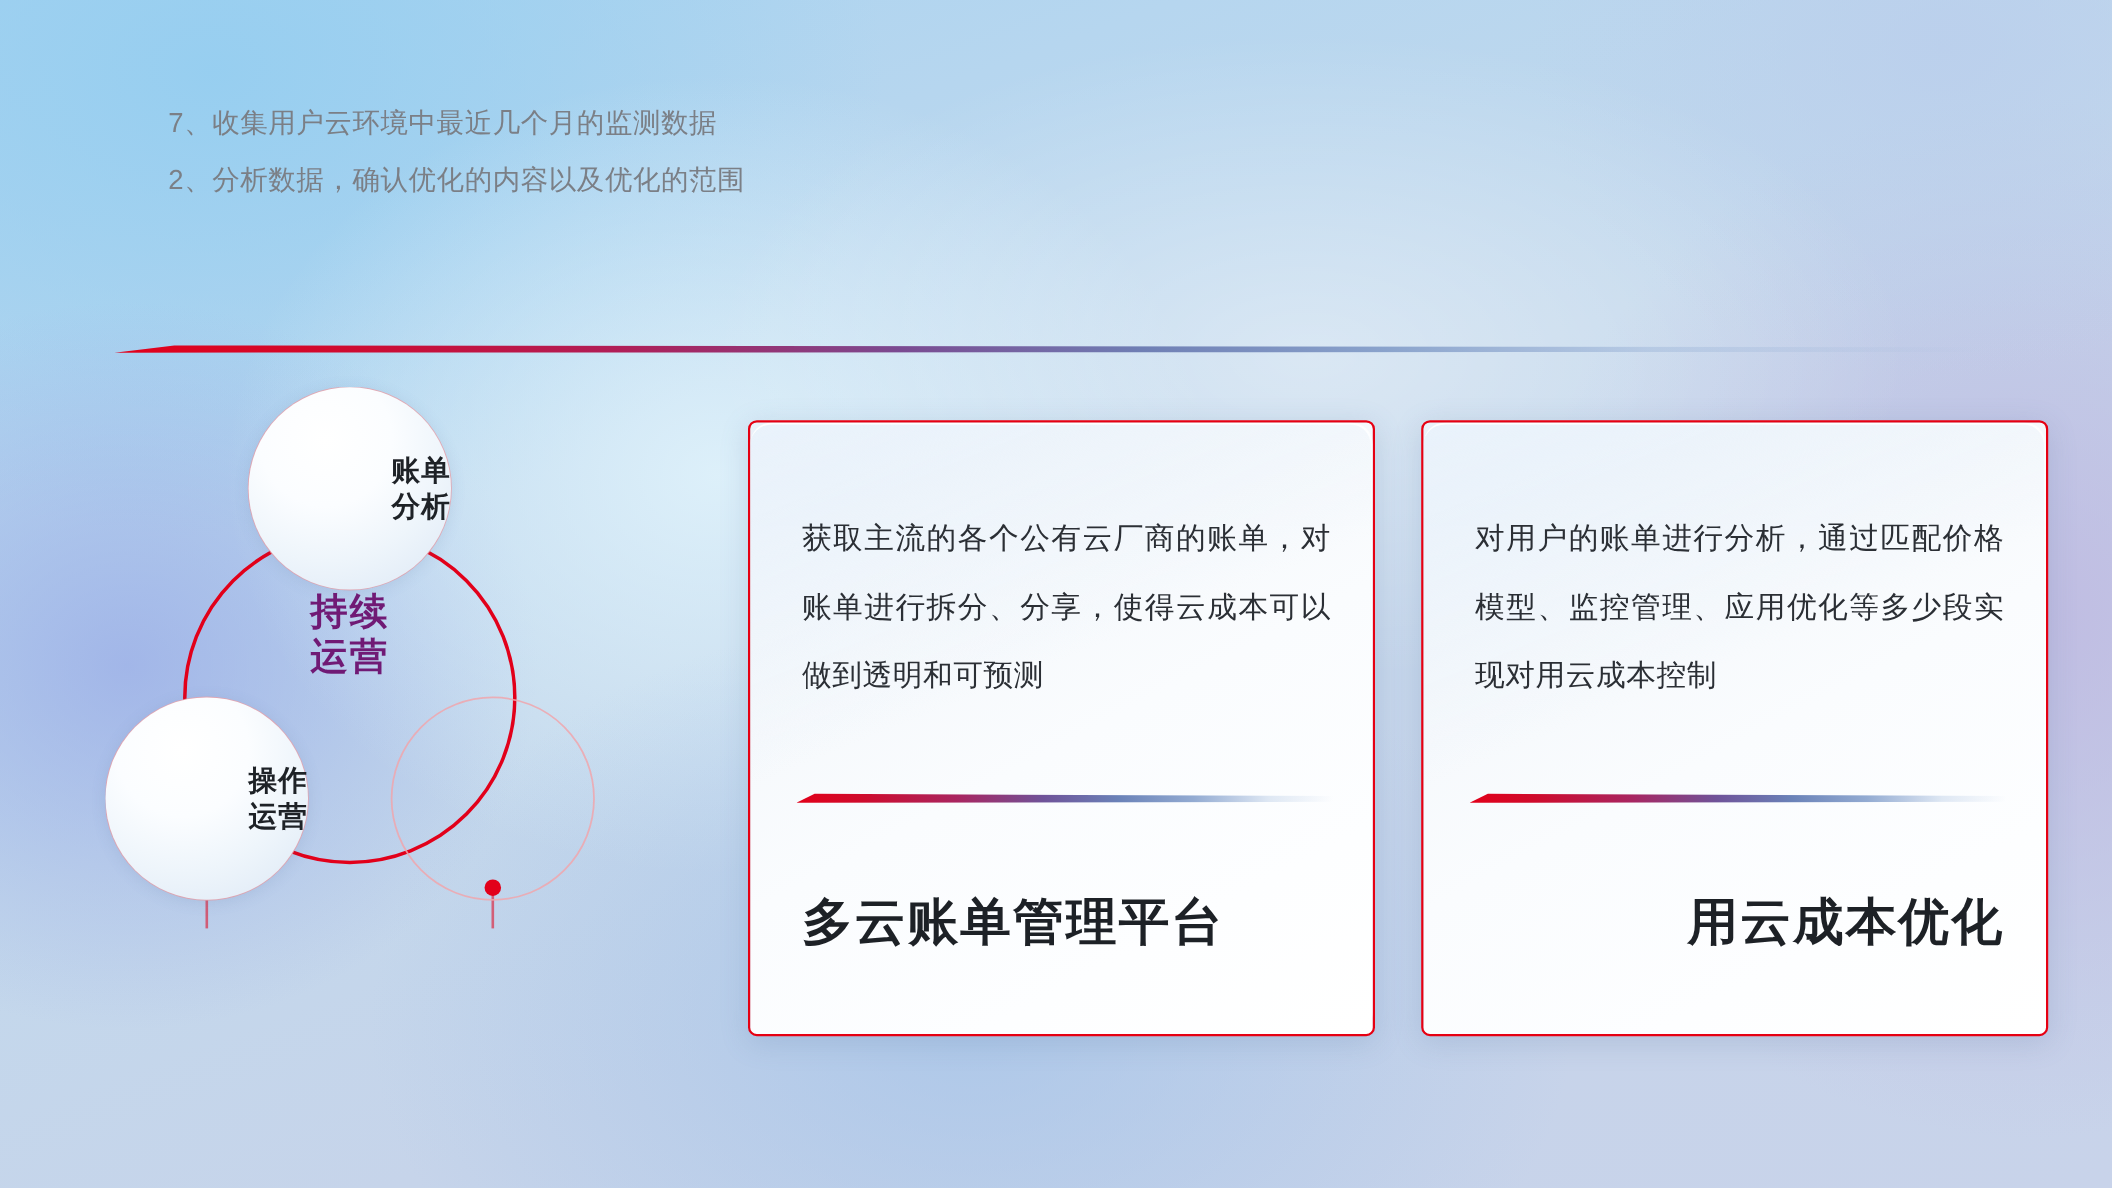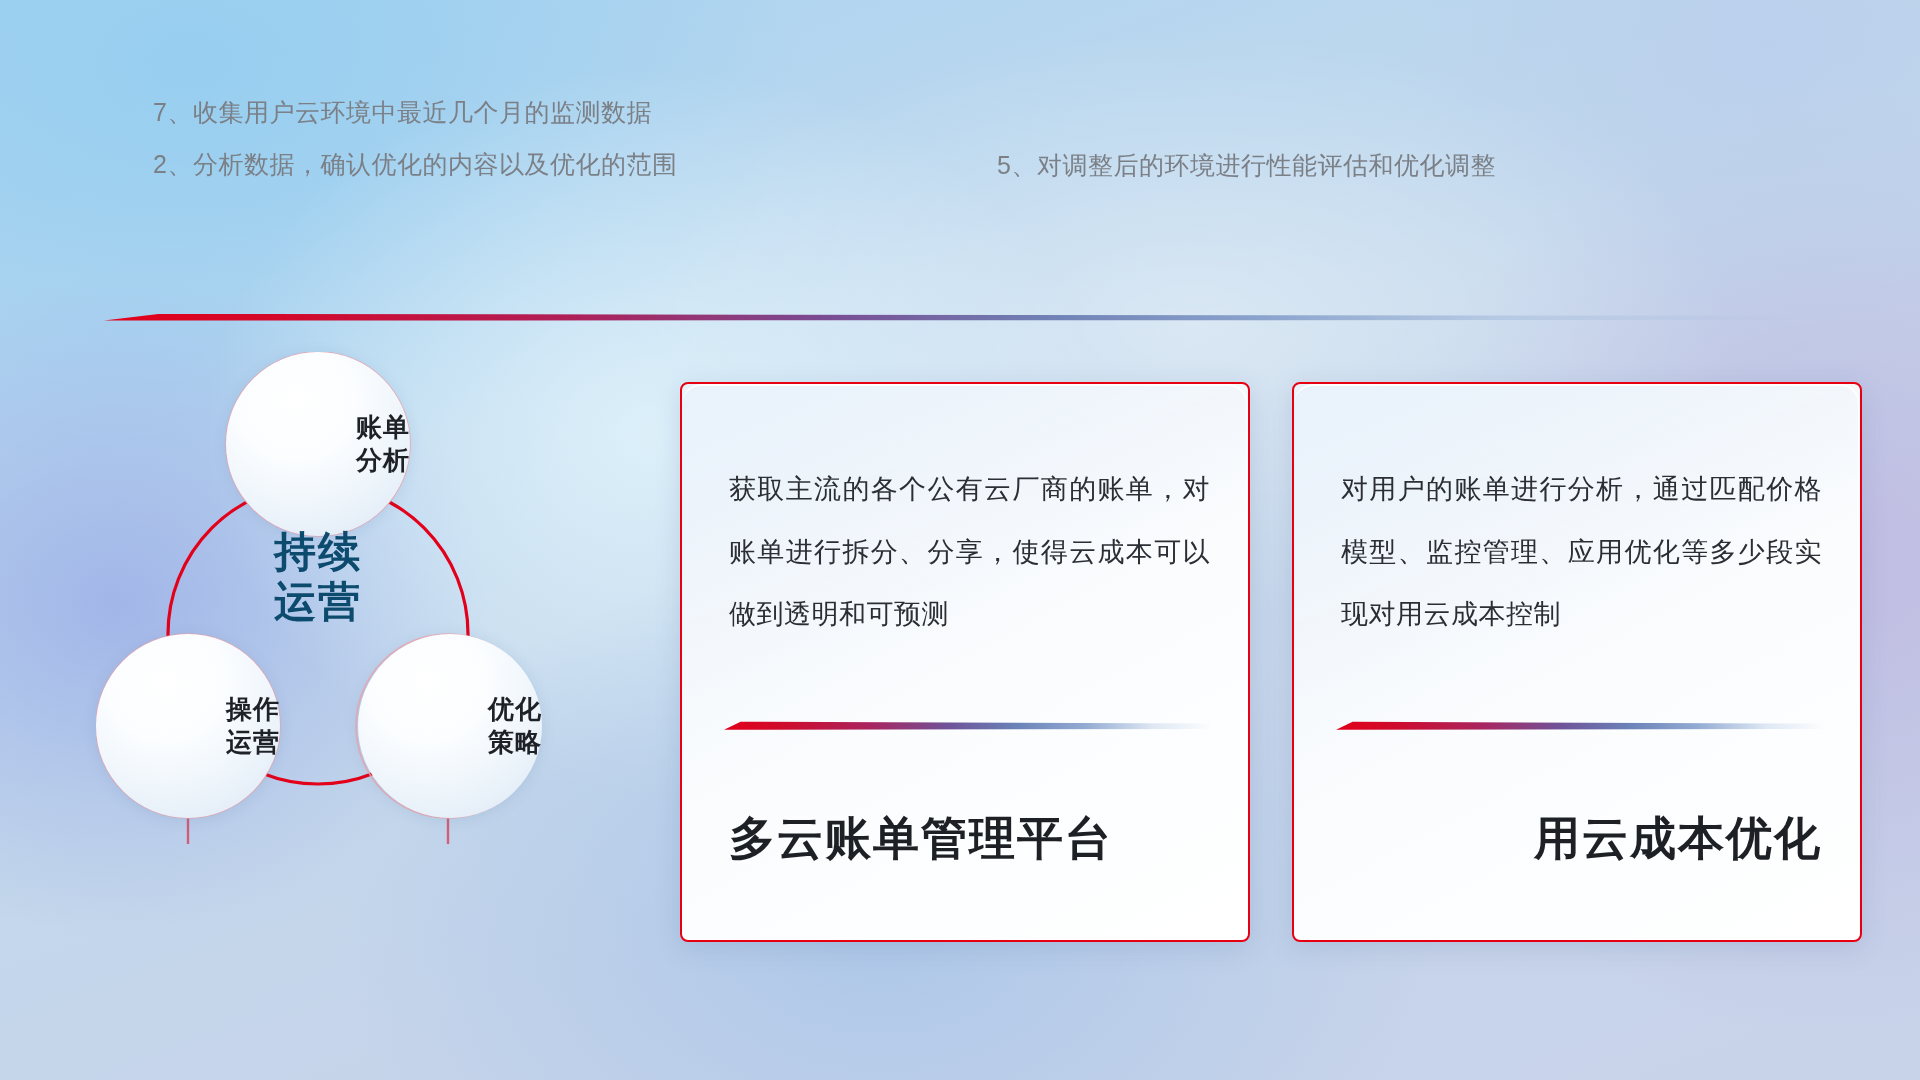--- a/index.html
+++ b/index.html
@@ -77,22 +77,22 @@
   }
   #bubble-top{ left:130px; top:0px;   width:184px; height:184px; }
   #bubble-left{ left:0px;  top:282px; width:184px; height:184px; }
   #bubble-right{ left:262px; top:282px; width:184px; height:184px; }
 
   #venn-center{
     position:absolute; left:130px; top:150px; width:184px; height:150px;
     display:flex; align-items:center; justify-content:center;
   }
   #venn-center .lbl{
-    text-align:center; color:#0c4a6e; font-weight:bold;
-    font-size:42px; line-height:1.2; letter-spacing:2px;
+    text-align:center; color:#701a75; font-weight:bold;
+    font-size:34px; line-height:1.2; letter-spacing:2px;
   }
 
   
   .card{
     position:absolute; top:382px; width:570px; height:560px;
     border-radius:8px;
     background:linear-gradient(152deg,#eaf2fa 0%, #f3f7fb 22%, #fafcfe 52%, #fdfeff 78%, #ffffff 100%);
     border:2px solid #e60012;
     box-shadow:0 6px 26px rgba(92,118,160,.20);
     overflow:hidden;
@@ -140,21 +140,20 @@
   <div class="bg-layer bg-blob-e"></div>
   <div class="bg-layer bg-blob-f"></div>
   <div class="bg-layer bg-blob-g"></div>
 
   <div class="steps" id="steps-left">
     <div class="step">7、收集用户云环境中最近几个月的监测数据</div>
     <div class="step">2、分析数据，确认优化的内容以及优化的范围</div>
   </div>
 
   <div class="steps" id="steps-right">
-    <div class="step">5、对调整后的环境进行性能评估和优化调整</div>
   </div>
 
   <div id="divider">
     <span class="blade"></span>
   </div>
 
   <div id="venn">
 
     <svg width="560" height="600" viewBox="0 0 560 600">
 
@@ -179,26 +178,20 @@
       </div>
     </div>
 
     <div class="bubble" id="bubble-left">
       <div class="lbl">
         <div>操作</div>
         <div>运营</div>
       </div>
     </div>
 
-    <div class="bubble" id="bubble-right">
-      <div class="lbl">
-        <div>优化</div>
-        <div>策略</div>
-      </div>
-    </div>
 
     <div id="venn-center">
       <div class="lbl">
         <div>持续</div>
         <div>运营</div>
       </div>
     </div>
   </div>
 
   <div class="card" id="card-1">

